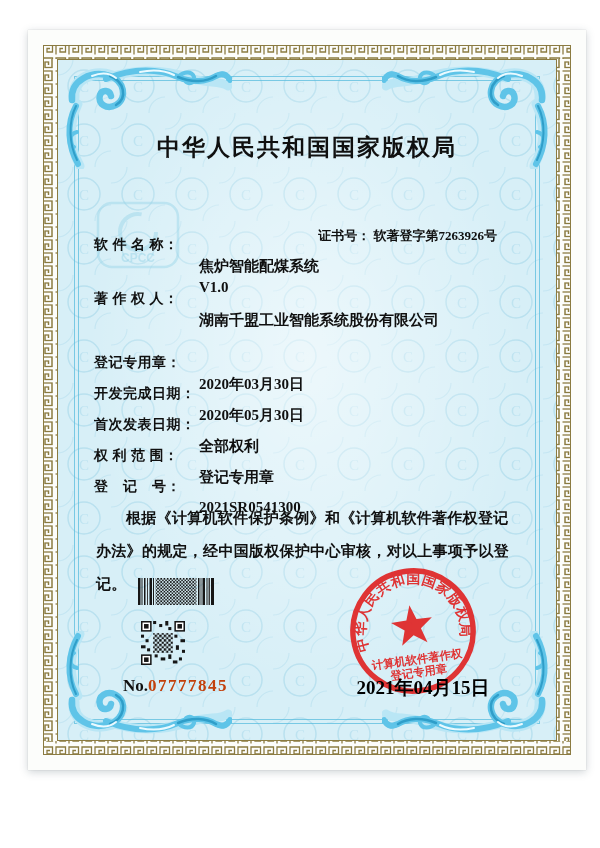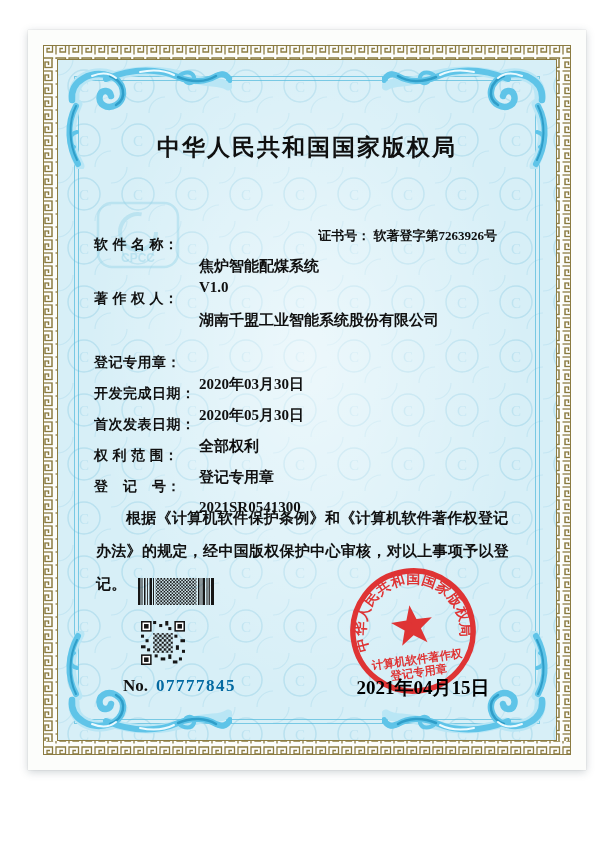--- a/index.html
+++ b/index.html
@@ -27,21 +27,21 @@
     font-size:28px;font-weight:bold;letter-spacing:2px;}
   .certno{position:absolute;right:89px;top:197px;font-size:13px;font-weight:bold;}
   .frow{position:absolute;left:0;width:100%;font-size:15px;font-weight:bold;}
   .frow .lbl{position:absolute;left:66px;font-size:14px;letter-spacing:.5px;white-space:pre;}
   .frow .val{position:absolute;left:171px;white-space:pre;margin-top:21px;}
   .statement{position:absolute;left:68px;top:472px;width:414px;font-size:15px;font-weight:600;
     line-height:33px;text-indent:2em;letter-spacing:.3px;}
   .barcode{position:absolute;left:110px;top:548px;width:76px;height:27px;}
   .qrcode{position:absolute;left:113px;top:591px;width:44px;height:44px;}
   .serial{position:absolute;left:95px;top:646px;font-size:17px;font-weight:bold;}
-  .serial .num{color:#0369a1;letter-spacing:1.5px;margin-left:8px;font-weight:bold;}
+  .serial .num{color:#c2410c;letter-spacing:1.5px;font-weight:bold;}
   .seal{position:absolute;left:320px;top:536px;width:130px;height:130px;z-index:5;opacity:.95;}
   .issue-date{position:absolute;left:326px;top:645px;width:138px;text-align:center;
     font-size:19px;font-weight:bold;z-index:6;}
   .cpcc{position:absolute;left:67px;top:170px;width:86px;height:70px;z-index:1;opacity:.8;}
   .bgpat{position:absolute;inset:0;}
 </style>
 </head>
 <body>
 
 <div class="stage">

